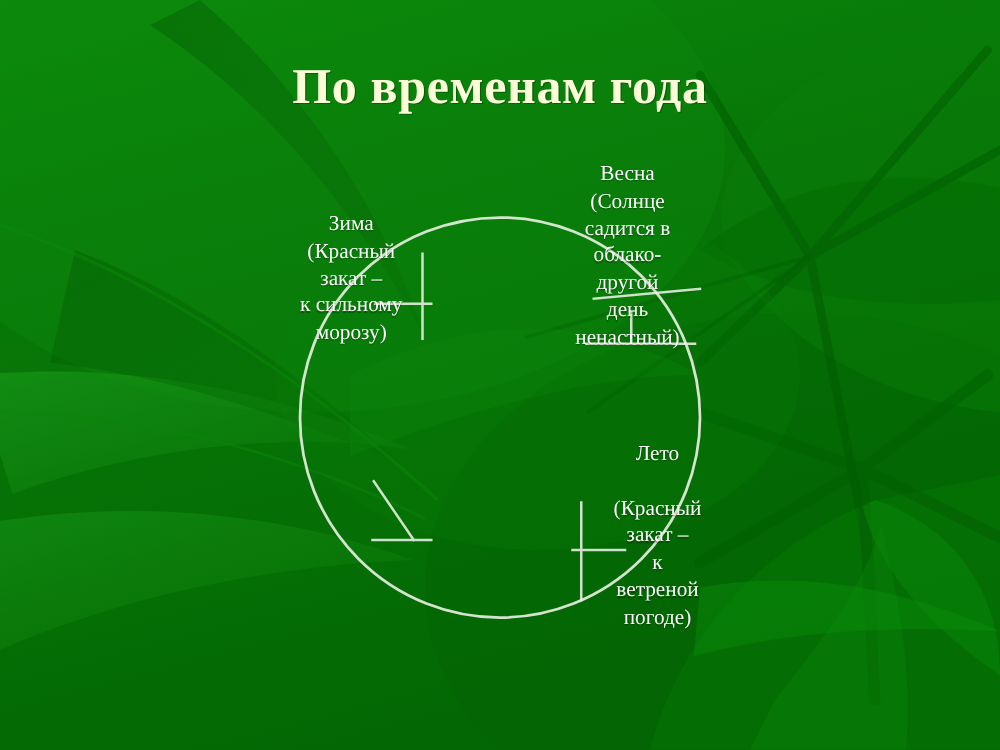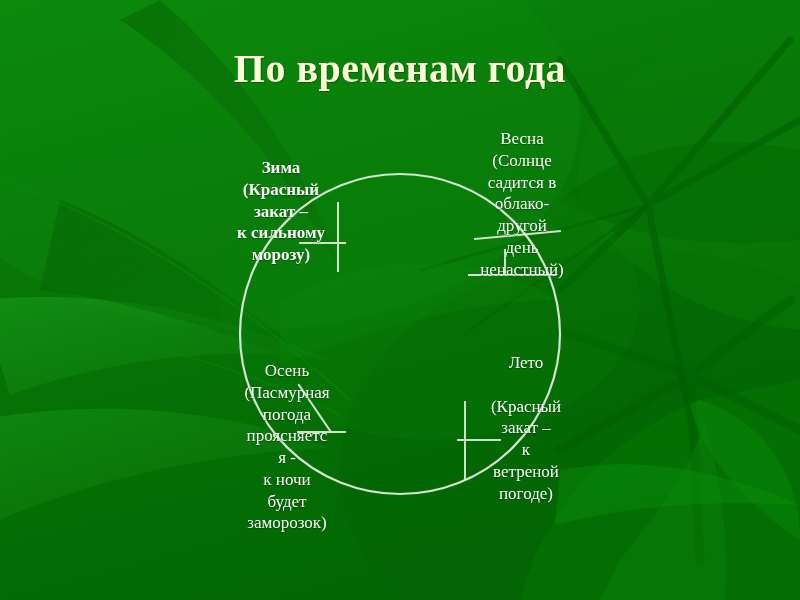--- a/index.html
+++ b/index.html
@@ -49,26 +49,25 @@
     position: absolute;
     color: #ffffff;
     font-size: 17px;
     line-height: 1.28;
     text-align: center;
     text-shadow: 0 1px 1px rgba(0,0,0,0.35);
     white-space: pre-line;
   }
   #season-winter {
     left: 206px;
-    top: 157px;
+    top: 168px;
     width: 150px;
-    font-weight: bold;
   }
   #season-spring {
-    left: 448px;
+    left: 428px;
     top: 128px;
     width: 148px;
   }
   #season-autumn {
     left: 212px;
     top: 360px;
     width: 150px;
   }
   #season-summer {
     left: 452px;
@@ -176,28 +175,20 @@
 морозу)</div>
 
   <div class="season" id="season-spring">Весна
 (Солнце
 садится в
 облако-
 другой
 день
 ненастный)</div>
 
-  <div class="season" id="season-autumn">Осень
-(Пасмурная
-погода
-проясняетс
-я -
-к ночи
-будет
-заморозок)</div>
 
   <div class="season" id="season-summer">Лето
 
 (Красный
 закат –
 к
 ветреной
 погоде)</div>
 
 </div>

